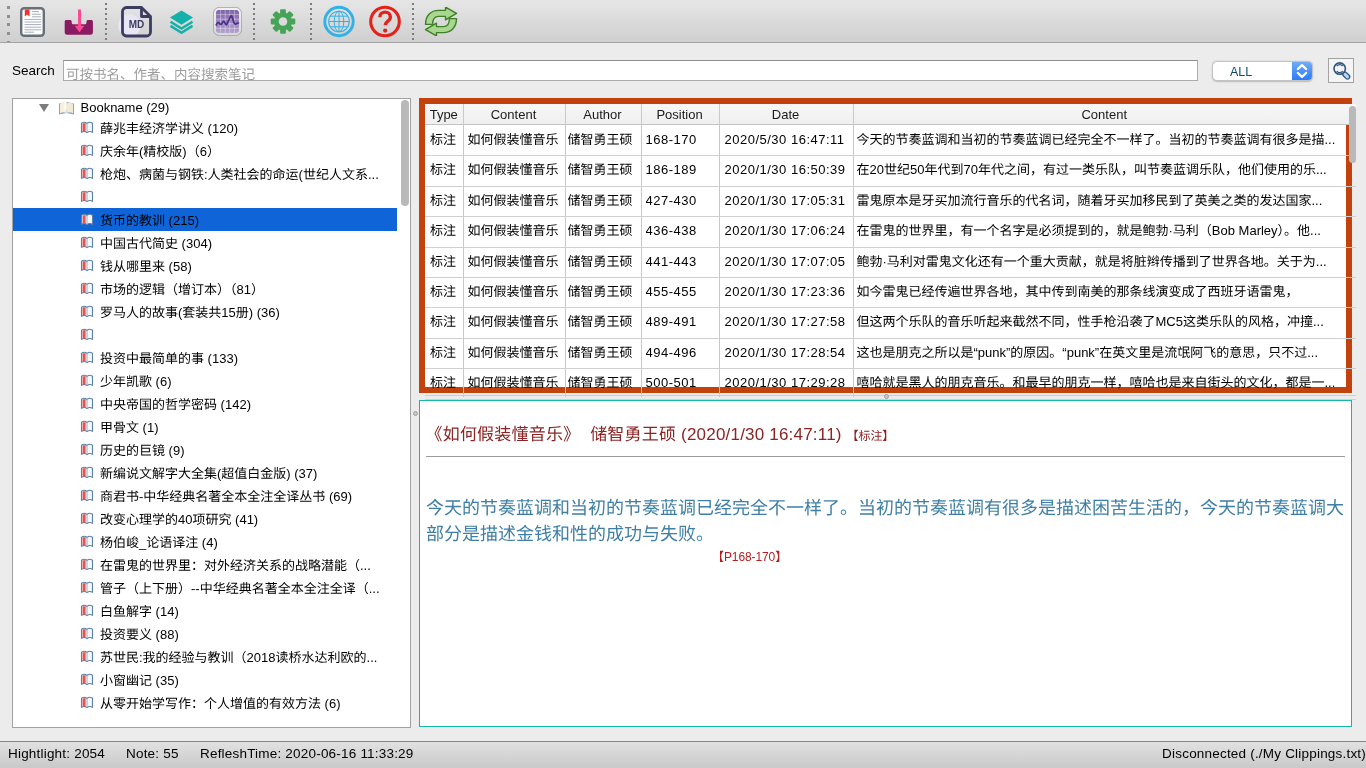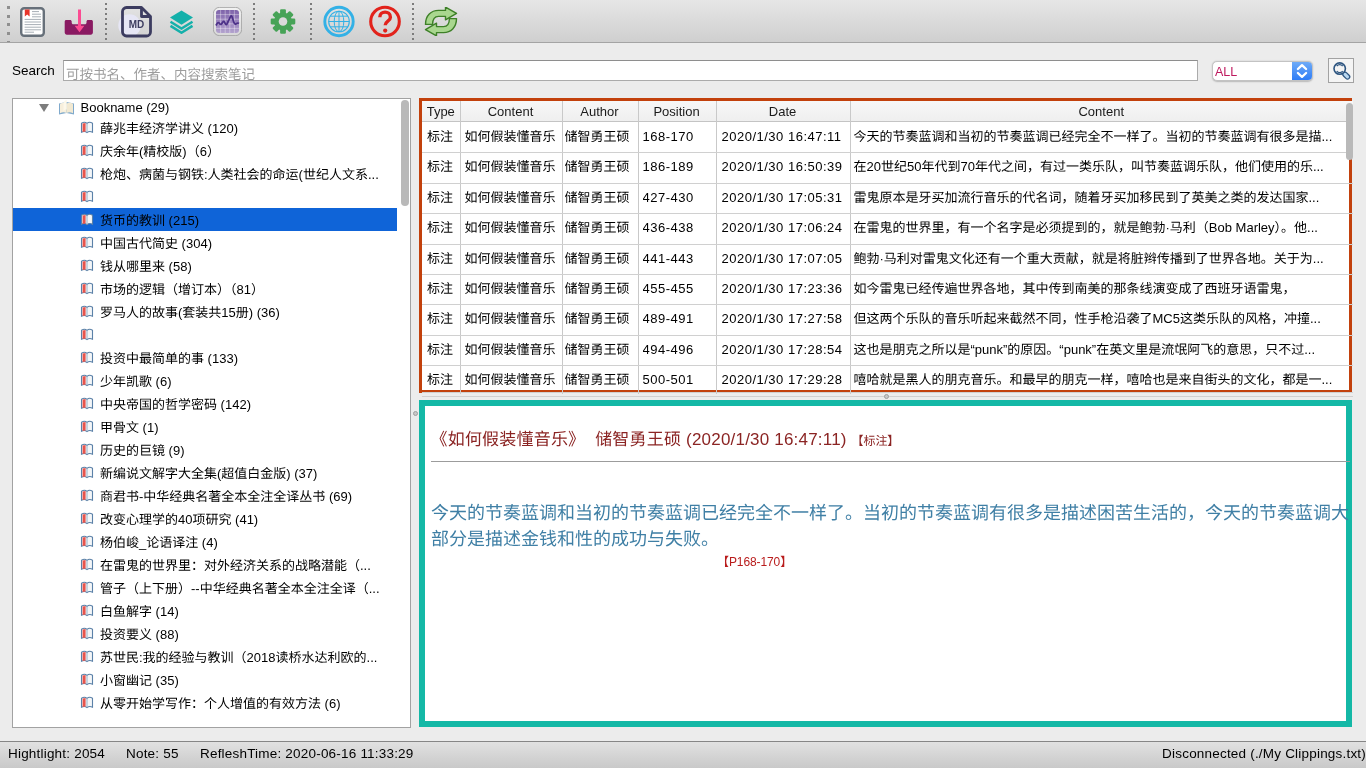--- a/index.html
+++ b/index.html
@@ -16,50 +16,50 @@
 
 #searchlbl { position:absolute; left:12px; top:62.5px; font-size:13.5px; color:#000; }
 #searchbox { position:absolute; left:63px; top:60px; width:1135px; height:21px;
   background:#fff; border:1px solid #ababab; border-top-color:#8e8e8e; }
 #searchph { position:absolute; left:66px; top:63px; font-size:13.5px; color:#9d9d9d; }
 #allpop { position:absolute; left:1212px; top:61px; width:101px; height:20px;
   background:#fff; border:1px solid #c3c3c3; border-radius:5px;
   box-shadow:0 .5px 1.5px rgba(0,0,0,.22); }
 #allpop .cap { position:absolute; right:0; top:0; width:20px; height:18px;
   background:linear-gradient(#6fabf7,#2e7cf6); border-radius:0 4px 4px 0; margin:0; top:0; height:100%; }
-#allpop .txt { position:absolute; left:2px; top:2.5px; font-size:12.5px; color:#be185d; }
+#allpop .txt { position:absolute; left:17px; top:2.5px; font-size:12.5px; color:#0c4a6e; }
 #srchbtn { position:absolute; left:1328px; top:58px; width:26px; height:25px;
   background:#f4f4f4; border:1.5px solid #a2a2a2; }
 
 
 #tree { position:absolute; left:12px; top:98px; width:399px; height:630px;
   background:#fff; border:1px solid #a2a2a2; overflow:hidden; }
 .trow { position:relative; height:23px; line-height:23px; font-size:13px; color:#000; white-space:nowrap; }
 .trow .lbl { position:absolute; top:0; }
 .tri { position:absolute; width:0; height:0; top:7.5px;
   border-left:5px solid transparent; border-right:5px solid transparent; border-top:8px solid #7d7d7d; }
 .bico { position:absolute; top:4px; }
 #treesel { position:absolute; left:0px; top:109px; width:384px; height:23px; background:#0f64d8; }
 #vthumb { position:absolute; left:388px; top:1px; width:8px; height:106px; background:#b9b9b9; border-radius:4px; }
 
 
 #tablepanel { position:absolute; left:419px; top:98px; width:933px; height:295px;
-  background:#fff; border:3px solid #c2410c; }
+  background:#fff; border:6px solid #c2410c; }
 #thead { position:absolute; left:0; top:0; width:931px; height:21px;
   background:linear-gradient(#f7f7f7,#efefef); border-bottom:1px solid #c4c4c4; }
 .hcell { position:absolute; top:0; height:21px; line-height:21px; text-align:center; font-size:13px; color:#1a1a1a; }
 .vline { position:absolute; top:0; width:1px; background:#c9c9c9; }
 .rline { position:absolute; left:0; width:931px; height:1px; background:#d0d0d0; }
 .cell { position:absolute; height:30.4px; line-height:30.4px; font-size:13px; color:#000;
   white-space:nowrap; overflow:hidden; }
 #hthumb { position:absolute; left:924px; top:2px; width:7px; height:57px; background:#b9b9b9; border-radius:3.5px; }
 
 
 #detail { position:absolute; left:419px; top:400px; width:933px; height:327px;
-  background:#fff; border:6px solid #14b8a6; }
+  background:#fff; border:1px solid #14b8a6; }
 #dtitle { position:absolute; left:5.5px; top:19px; font-size:17px; letter-spacing:0.2px; color:#8b2423; white-space:nowrap; }
 #dtitle .tag { font-size:12px; letter-spacing:-0.1px; }
 #drule { position:absolute; left:6px; top:55px; width:919px; height:1px; background:#9c9c9c; }
 #dbody { position:absolute; left:6px; top:94px; width:924px; font-size:18px; line-height:26px; color:#3f7fa5; }
 #dbody .ptag { font-size:12px; color:#b91c1c; letter-spacing:-0.1px; line-height:10px; position:relative; top:21px; margin-left:-7px; }
 
 
 .sdot { position:absolute; width:5px; height:5px; border-radius:50%; background:#c8c8c8; border:1px solid #9e9e9e; }
 
 
@@ -385,21 +385,21 @@
 </div>
 <div class="vline" style="left:37.5px;height:293px"></div>
 <div class="vline" style="left:139.5px;height:293px"></div>
 <div class="vline" style="left:215.5px;height:293px"></div>
 <div class="vline" style="left:293.5px;height:293px"></div>
 <div class="vline" style="left:427.5px;height:293px"></div>
 <div class="cell" style="left:5px;top:21.0px;width:32px">标注</div>
 <div class="cell" style="left:42.5px;top:21.0px;width:96px">如何假装懂音乐</div>
 <div class="cell" style="left:142.5px;top:21.0px;width:72px">储智勇王硕</div>
 <div class="cell" style="left:220.5px;top:21.0px;width:72px;letter-spacing:0.5px">168-170</div>
-<div class="cell" style="left:299.5px;top:21.0px;width:130px;letter-spacing:0.5px">2020/1/30 16:47:11</div>
+<div class="cell" style="left:299.5px;top:21.0px;width:130px;letter-spacing:0.5px">2020/5/30 16:47:11</div>
 <div class="cell" style="left:431.5px;top:21.0px;width:494px">今天的节奏蓝调和当初的节奏蓝调已经完全不一样了。当初的节奏蓝调有很多是描...</div>
 <div class="rline" style="top:51.4px"></div>
 <div class="cell" style="left:5px;top:51.4px;width:32px">标注</div>
 <div class="cell" style="left:42.5px;top:51.4px;width:96px">如何假装懂音乐</div>
 <div class="cell" style="left:142.5px;top:51.4px;width:72px">储智勇王硕</div>
 <div class="cell" style="left:220.5px;top:51.4px;width:72px;letter-spacing:0.5px">186-189</div>
 <div class="cell" style="left:299.5px;top:51.4px;width:130px;letter-spacing:0.5px">2020/1/30 16:50:39</div>
 <div class="cell" style="left:431.5px;top:51.4px;width:494px">在20世纪50年代到70年代之间，有过一类乐队，叫节奏蓝调乐队，他们使用的乐...</div>
 <div class="rline" style="top:81.8px"></div>
 <div class="cell" style="left:5px;top:81.8px;width:32px">标注</div>

